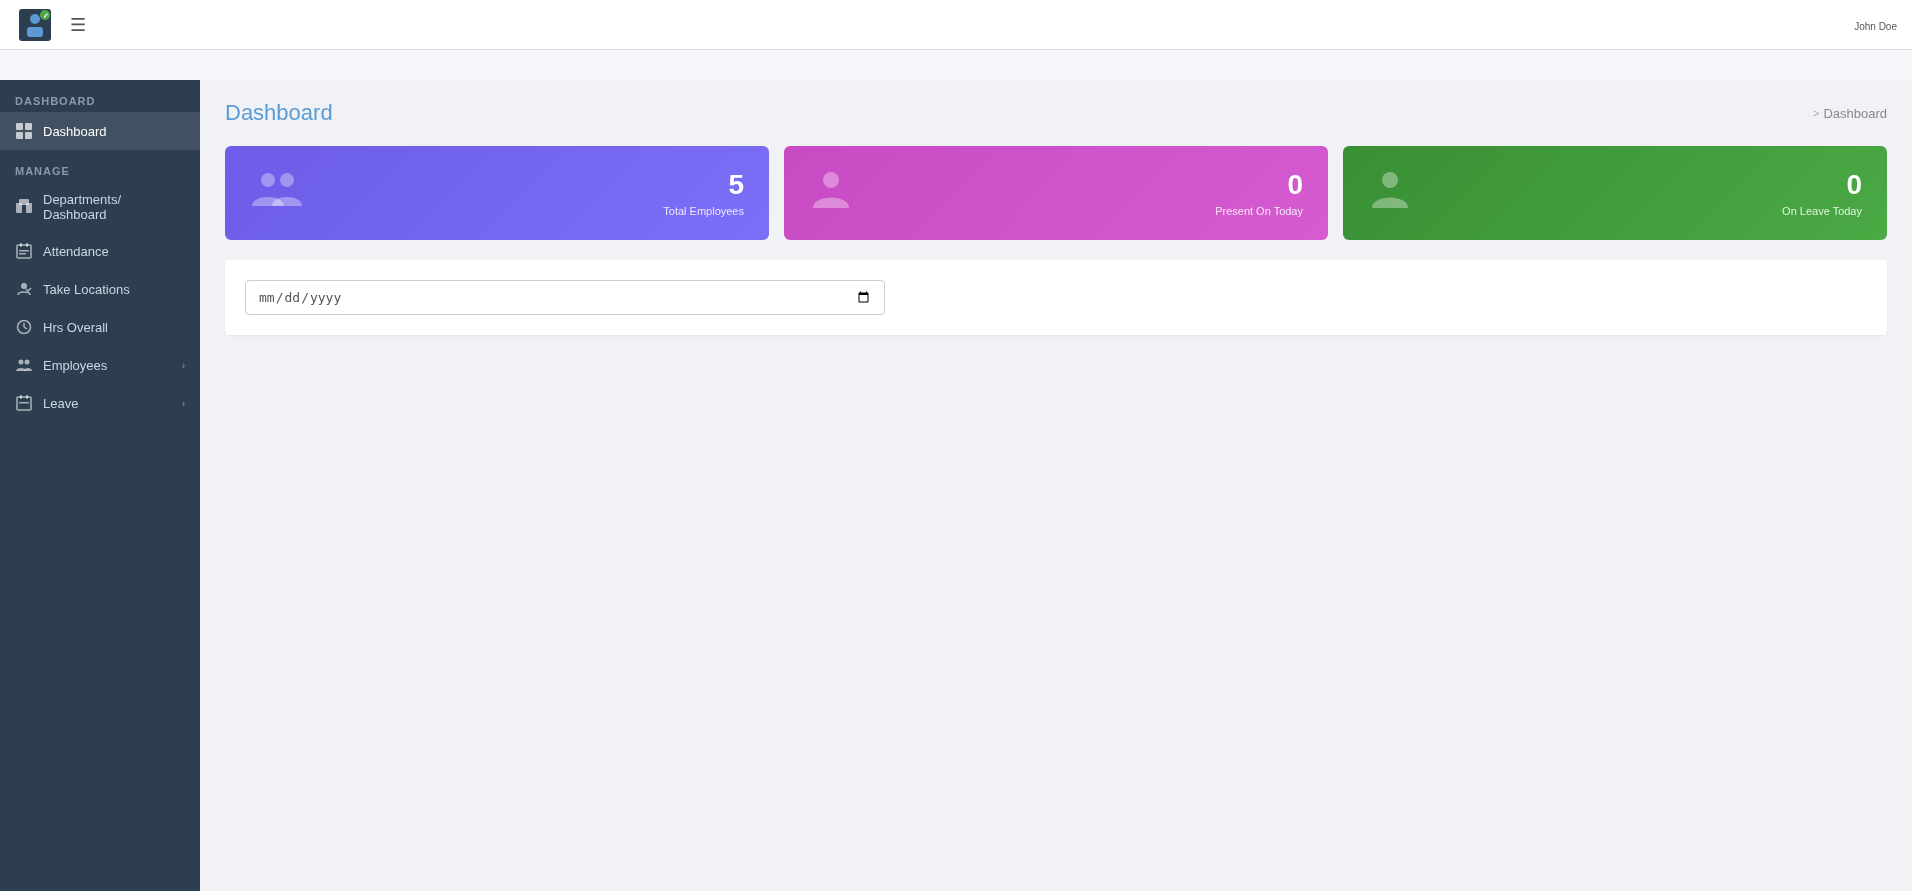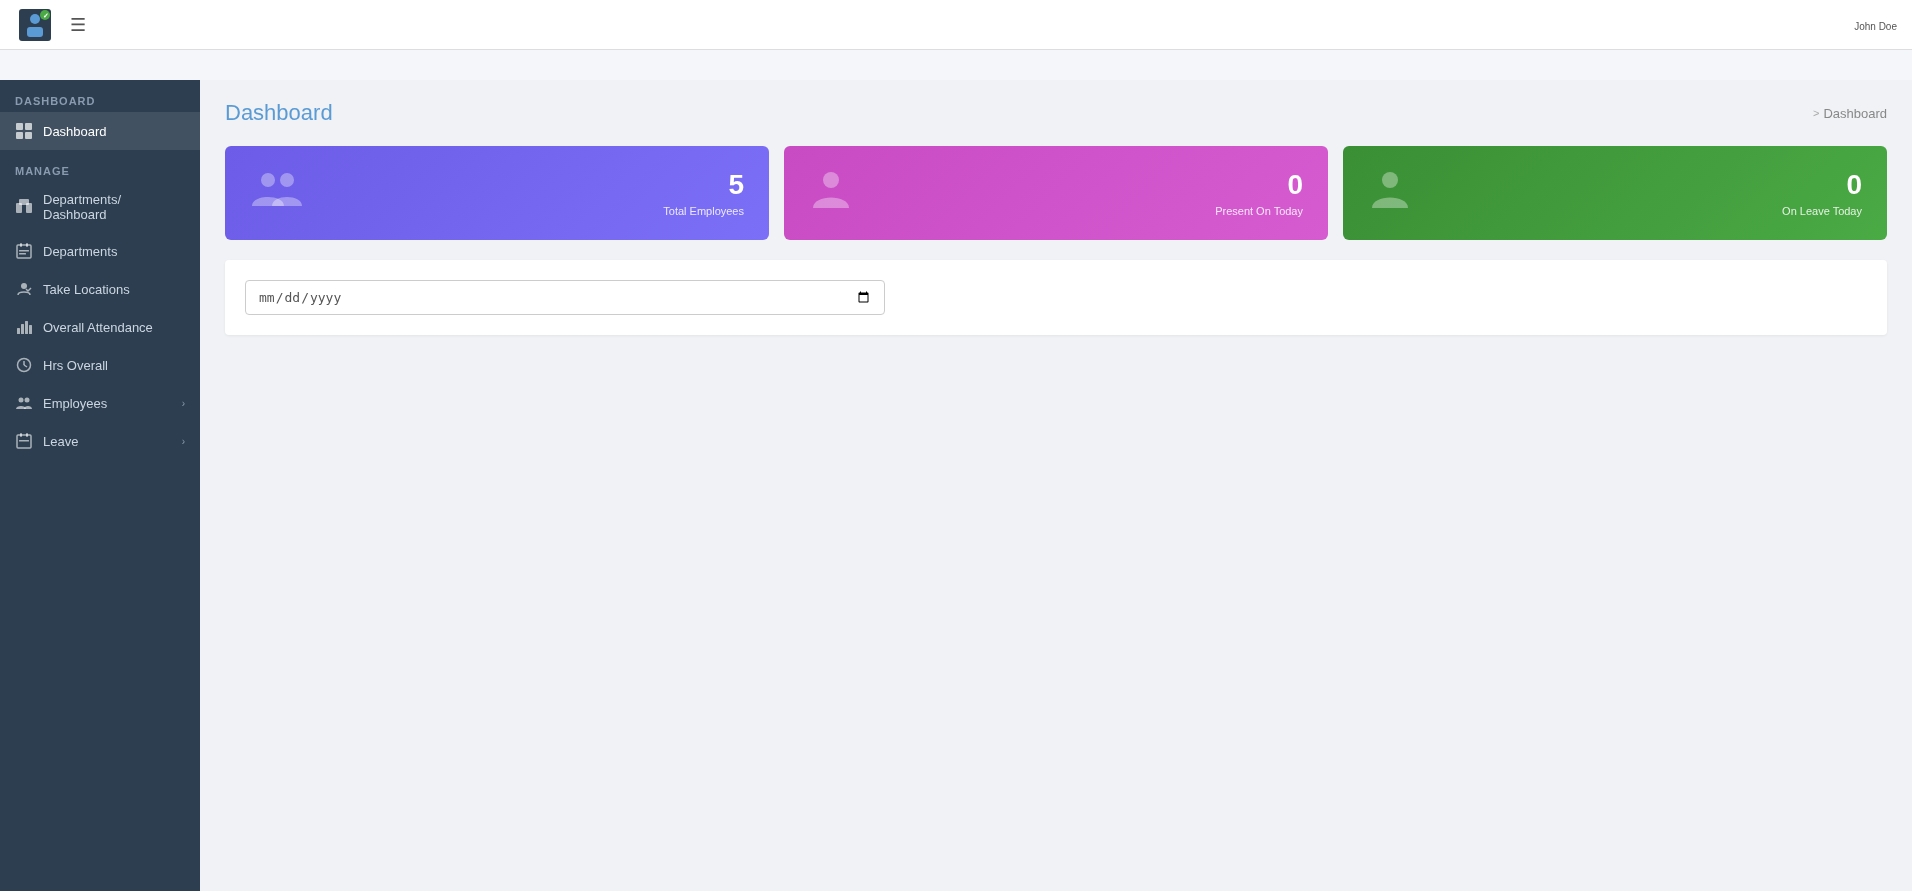--- a/index.html
+++ b/index.html
@@ -251,45 +251,34 @@
     <a class="sidebar-item">
       <span class="sidebar-item-icon">
         <svg width="16" height="16" viewBox="0 0 16 16" fill="rgba(255,255,255,0.6)">
           <rect x="1" y="2" width="14" height="13" rx="1" fill="none" stroke="rgba(255,255,255,0.6)" stroke-width="1.5"></rect>
           <rect x="4" y="0" width="2" height="4" rx="1"></rect>
           <rect x="10" y="0" width="2" height="4" rx="1"></rect>
           <rect x="3" y="7" width="10" height="1.5" rx="0.5"></rect>
           <rect x="3" y="10" width="7" height="1.5" rx="0.5"></rect>
         </svg>
       </span>
-      <span class="sidebar-item-label">Departments</span>
+      <span class="sidebar-item-label">Attendance</span>
     </a>
 
     <a class="sidebar-item">
       <span class="sidebar-item-icon">
         <svg width="16" height="16" viewBox="0 0 16 16" fill="rgba(255,255,255,0.6)">
           <circle cx="8" cy="5" r="3"></circle>
           <path d="M2 14 C2 10 14 10 14 14" stroke="rgba(255,255,255,0.6)" stroke-width="1.5" fill="none"></path>
           <path d="M10 8 L12 10 L15 7" stroke="rgba(255,255,255,0.6)" stroke-width="1.5" fill="none"></path>
         </svg>
       </span>
       <span class="sidebar-item-label">Take Locations</span>
     </a>
 
-    <a class="sidebar-item">
-      <span class="sidebar-item-icon">
-        <svg width="16" height="16" viewBox="0 0 16 16" fill="rgba(255,255,255,0.6)">
-          <rect x="1" y="9" width="3" height="6" rx="0.5"></rect>
-          <rect x="5" y="5" width="3" height="10" rx="0.5"></rect>
-          <rect x="9" y="2" width="3" height="13" rx="0.5"></rect>
-          <rect x="13" y="6" width="3" height="9" rx="0.5"></rect>
-        </svg>
-      </span>
-      <span class="sidebar-item-label">Overall Attendance</span>
-    </a>
 
     <a class="sidebar-item">
       <span class="sidebar-item-icon">
         <svg width="16" height="16" viewBox="0 0 16 16" fill="rgba(255,255,255,0.6)">
           <circle cx="8" cy="8" r="6.5" stroke="rgba(255,255,255,0.6)" stroke-width="1.5" fill="none"></circle>
           <line x1="8" y1="4" x2="8" y2="8" stroke="rgba(255,255,255,0.6)" stroke-width="1.5"></line>
           <line x1="8" y1="8" x2="11" y2="10" stroke="rgba(255,255,255,0.6)" stroke-width="1.5"></line>
         </svg>
       </span>
       <span class="sidebar-item-label">Hrs Overall</span>

